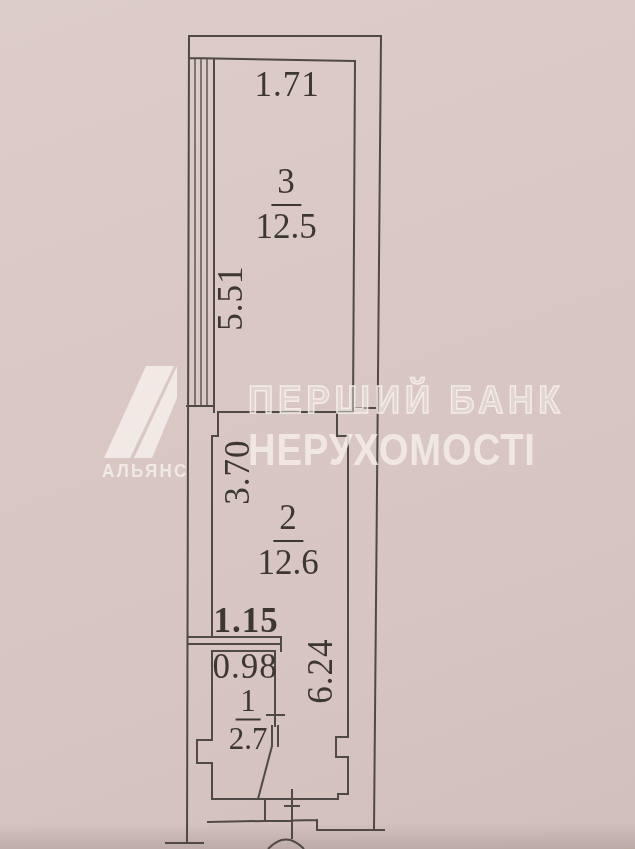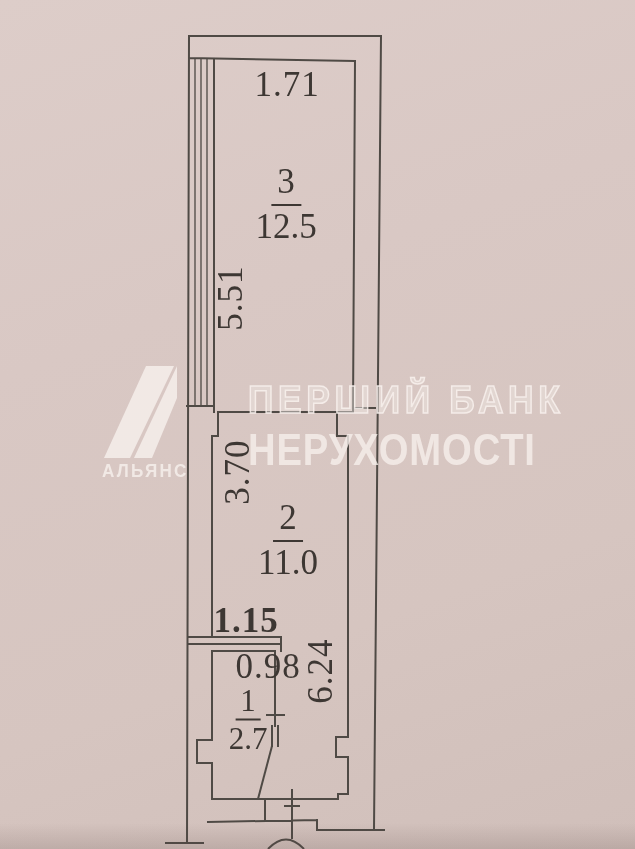--- a/index.html
+++ b/index.html
@@ -109,33 +109,33 @@
     </svg>
     <div class="wm-brand">АЛЬЯНС</div>
     <div class="wm-line1">ПЕРШИЙ БАНК</div>
     <div class="wm-line2">НЕРУХОМОСТІ</div>
   </div>
 
   <div class="dim" style="left:287px;top:85px;">1.71</div>
   <div class="dim v" style="left:231px;top:298px;">5.51</div>
   <div class="dim v" style="left:238px;top:472px;">3.70</div>
   <div class="dim" style="left:246px;top:621px;font-weight:bold;">1.15</div>
-  <div class="dim" style="left:245px;top:667px;padding-left:46px;">0.98</div>
+  <div class="dim" style="left:245px;top:667px;">0.98</div>
   <div class="dim v" style="left:321px;top:671px;">6.24</div>
 
   <div class="room" style="left:286px;top:204px;">
     <div class="num">3</div>
     <div class="bar"></div>
     <div class="area">12.5</div>
   </div>
 
   <div class="room" style="left:288px;top:540px;">
     <div class="num">2</div>
     <div class="bar"></div>
-    <div class="area">11.0</div>
+    <div class="area">12.6</div>
   </div>
 
   <div class="room small" style="left:248px;top:719px;">
     <div class="num">1</div>
     <div class="bar"></div>
     <div class="area">2.7</div>
   </div>
 
 </div>
 

